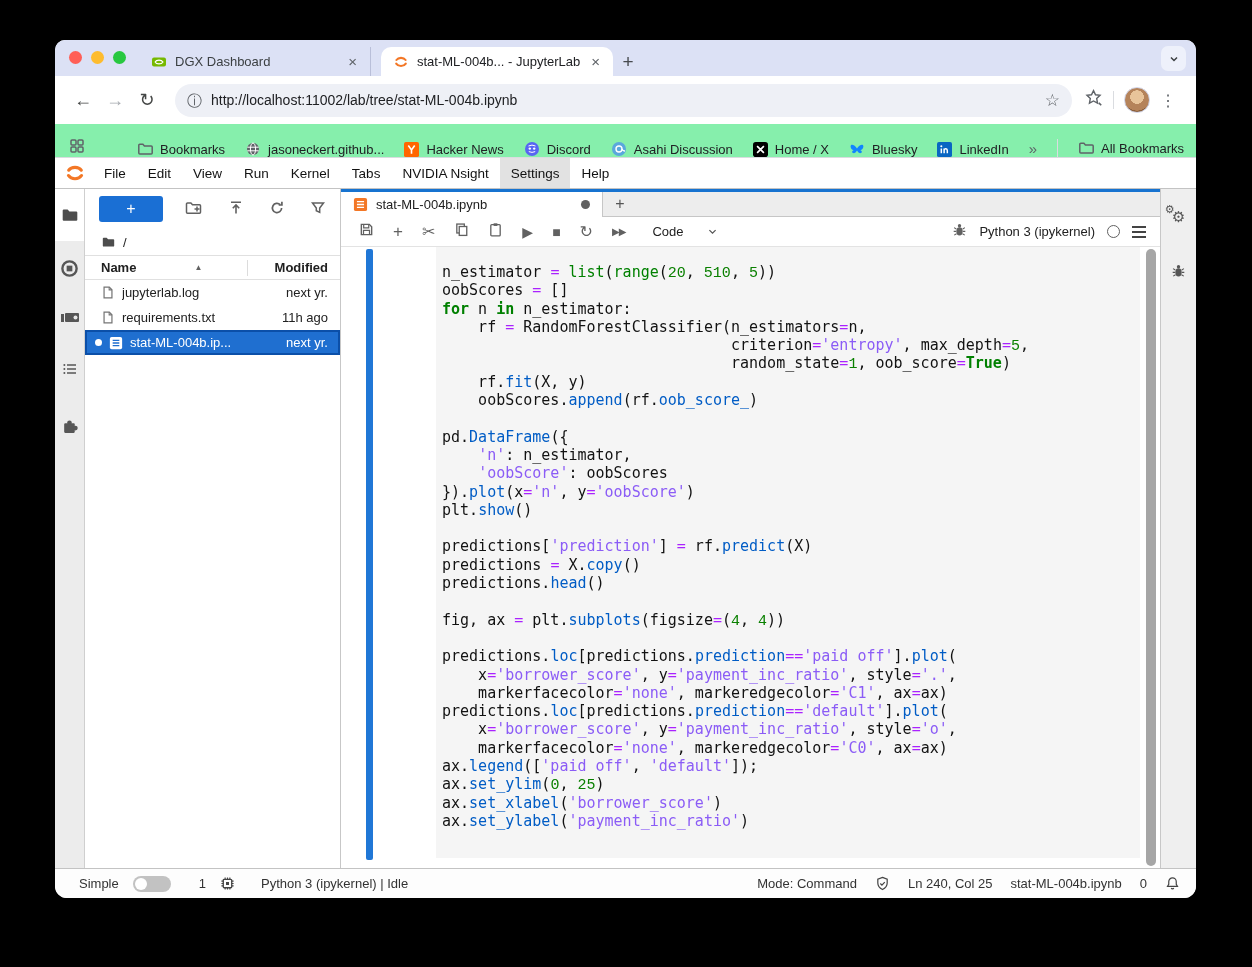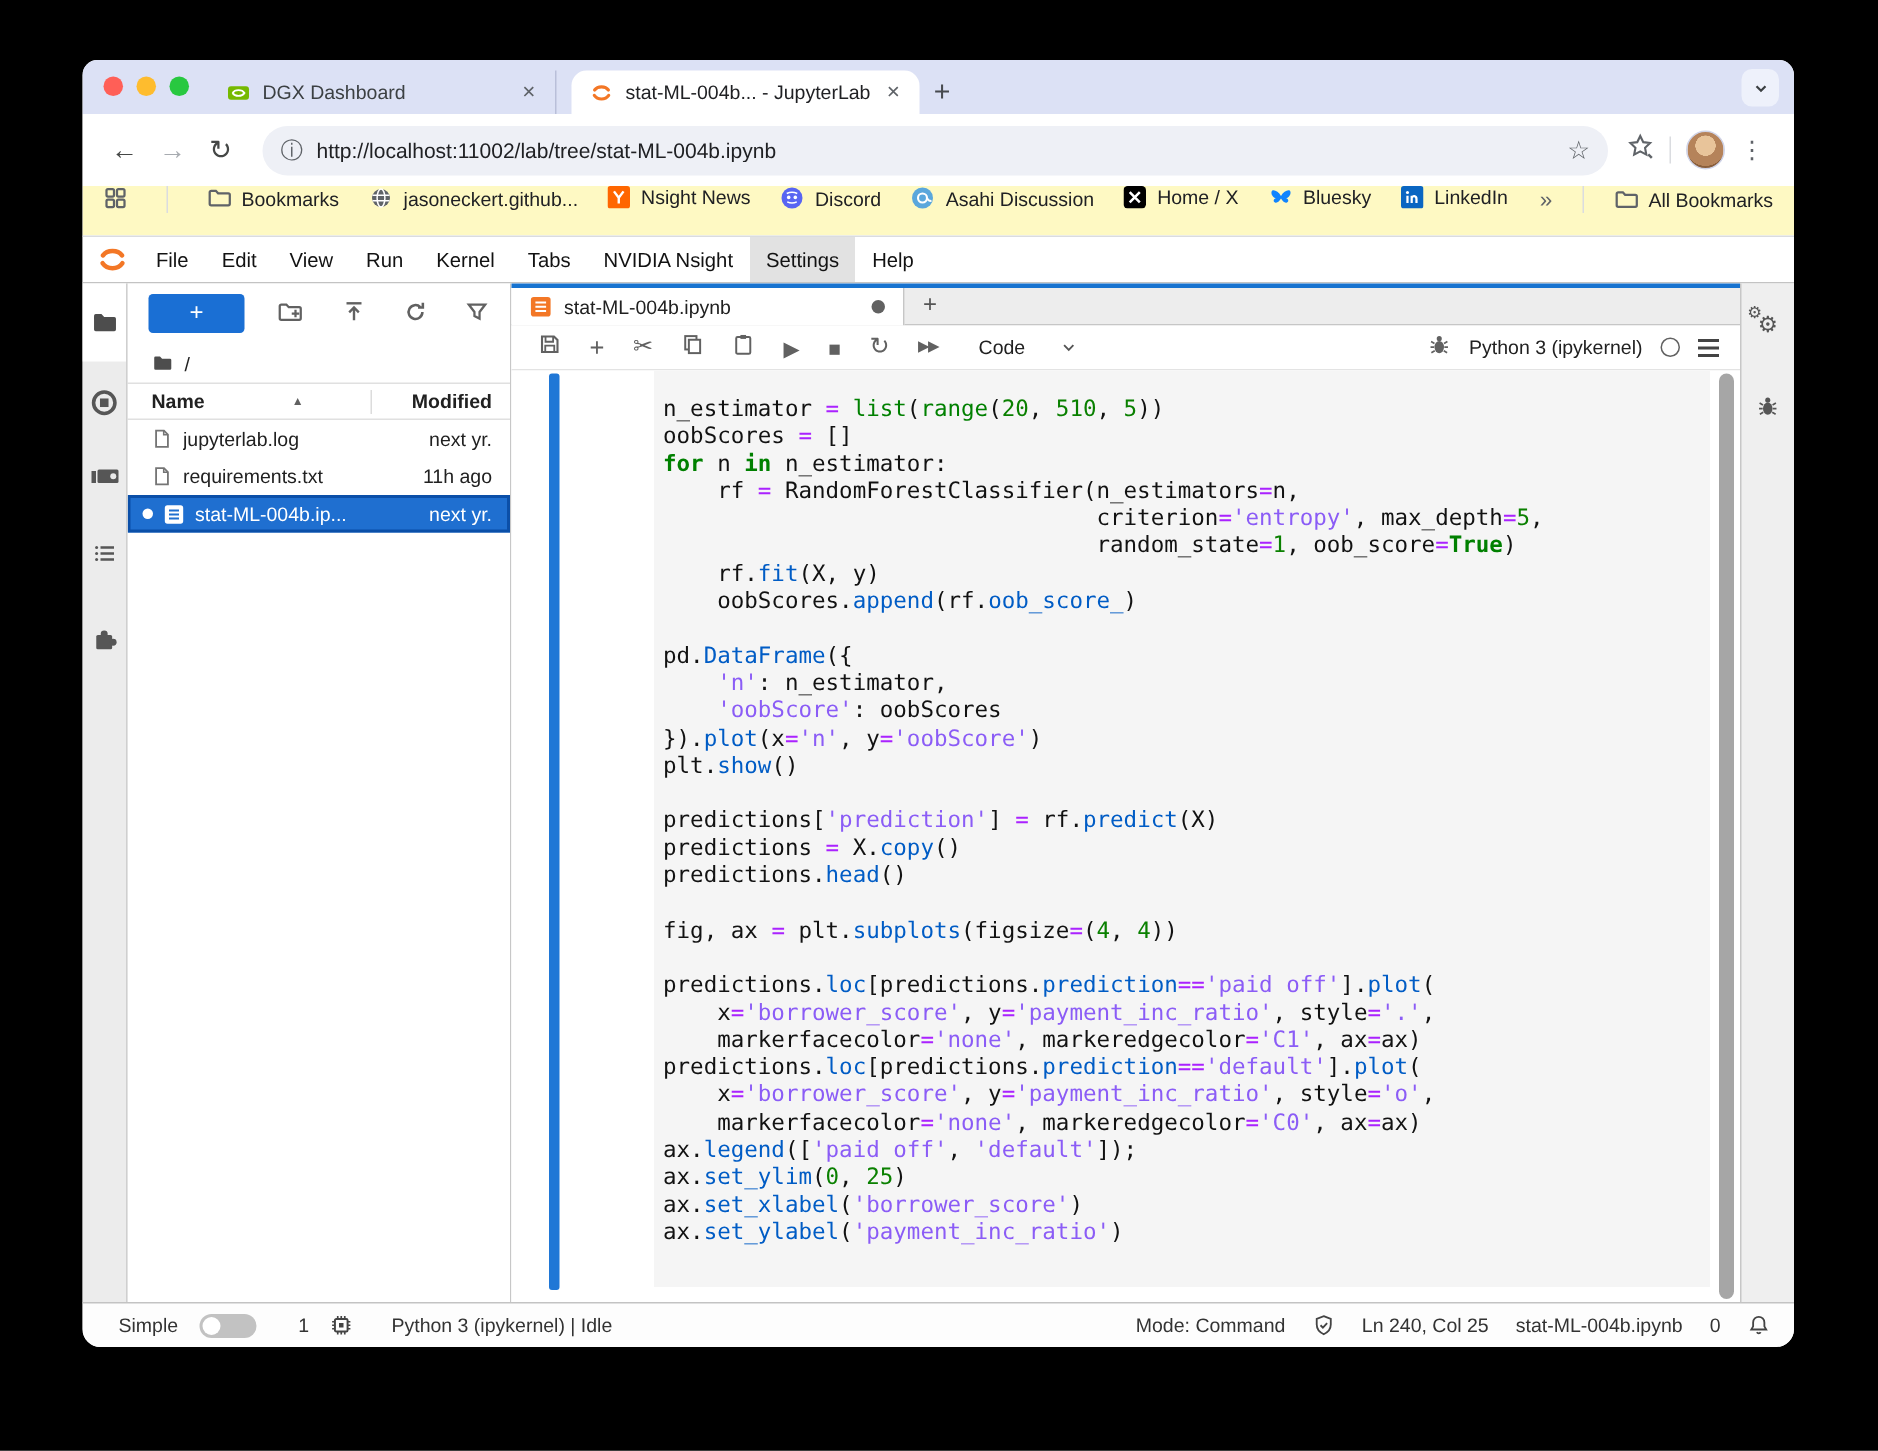--- a/index.html
+++ b/index.html
@@ -28,21 +28,21 @@
   .navbtn.disabled { color:#a7abb0; }
   .omnibox { flex:1; height:33px; margin:0 8px 0 10px; background:#eef0f6; border-radius:17px; display:flex; align-items:center; padding:0 12px 0 12px; gap:9px; }
   .omnibox .url { flex:1; font-size:14px; color:#202124; white-space:nowrap; overflow:hidden; }
   .ib { color:#5f6368; font-size:15px; line-height:1; }
   .staricon { font-size:17px; color:#5f6368; }
   .vsep { width:1px; height:18px; background:#dadce0; margin:0 6px; }
   .avatar { width:26px; height:26px; border-radius:50%; background:radial-gradient(circle at 50% 38%, #e8c49a 0 35%, #b5835a 36% 70%, #8a5f3c 71%); border:1px solid #d0d4e8; }
   .kebab { font-size:16px; color:#5f6368; padding:0 6px; }
 
   
-  .bookmarks { flex:0 0 33px; background:#fef9c3; display:flex; align-items:flex-start; padding:0 14px; gap:20px; font-size:13px; color:#202124; }
+  .bookmarks { flex:0 0 33px; background:#86efac; display:flex; align-items:flex-end; padding:0 14px; gap:20px; font-size:13px; color:#202124; }
   .bk { display:flex; align-items:center; gap:7px; white-space:nowrap; }
   .bk svg { flex:0 0 auto; }
   .bkright { margin-left:auto; display:flex; align-items:center; gap:14px; }
   .chev2 { color:#5f6368; font-size:15px; }
 
   
   .jlmenu { flex:0 0 32px; background:#fff; border-top:1px solid #dadce0; border-bottom:1px solid #c3c3c3; display:flex; align-items:center; padding-left:8px; }
   .jlogo { width:24px; height:22px; margin-right:6px; }
   .mitem { padding:0 11px; font-size:13.5px; color:#121212; height:100%; display:flex; align-items:center; }
   .mitem.active { background:#e2e2e2; }
@@ -84,21 +84,21 @@
   .hamb { display:flex; flex-direction:column; gap:3px; }
   .hamb i { display:block; width:14px; height:2px; background:#444; }
 
   .nbcontent { flex:1; position:relative; background:#fff; min-height:0; }
   .collapser { position:absolute; left:25px; top:2px; bottom:8px; width:7px; background:#2077d6; border-radius:2px; }
   .celleditor { position:absolute; left:95px; right:20px; top:0; bottom:10px; background:#f5f5f5; overflow:hidden; }
   .code { padding:16px 0 0 6px; font-family:"DejaVu Sans Mono",monospace; font-size:15px; line-height:18.3px; color:#121212; }
   .cline { white-space:pre; height:18.3px; }
   .cline .k { color:#008000; font-weight:bold; }
   .cline .b { color:#008000; }
-  .cline .n { color:#0a8000; }
+  .cline .n { color:#0a8000;font-family:Liberation Mono, monospace; }
   .cline .s { color:#8b5cf6; }
   .cline .o { color:#aa22ff; }
   .cline .p { color:#005cc5; }
   .nbscroll { position:absolute; right:4px; top:2px; bottom:2px; width:10px; background:#a6a6a6; border-radius:5px; }
 
   .rightbar { flex:0 0 36px; background:#efefef; border-left:1px solid #c7c7c7; position:relative; color:#565656; }
   .rb-ic { position:absolute; left:0; width:100%; display:flex; justify-content:center; }
   .gearwrap { font-size:15px; line-height:1; position:relative; }
   .gearwrap .g2 { font-size:11px; position:absolute; left:-7px; top:-5px; }
 
@@ -186,21 +186,21 @@
           <ellipse cx="8" cy="8" rx="2.6" ry="6" fill="none" stroke="#fff" stroke-width="1"></ellipse>
           <path d="M2.3 6.2 h11.4 M2.3 9.8 h11.4" stroke="#fff" stroke-width="1" fill="none"></path>
         </svg>
       <span>jasoneckert.github...</span>
     </span>
     <span class="bk">
       <svg width="15" height="15" viewBox="0 0 16 16">
           <rect width="16" height="16" rx="2" fill="#ff6600"></rect>
           <path d="M4.6 3.8 L8 8.4 L11.4 3.8 M8 8.4 V12.4" fill="none" stroke="#fff" stroke-width="1.7"></path>
         </svg>
-      <span>Nsight News</span>
+      <span>Hacker News</span>
     </span>
     <span class="bk">
       <svg width="16" height="16" viewBox="0 0 16 16">
           <circle cx="8" cy="8" r="7" fill="#5865f2"></circle>
           <circle cx="5.8" cy="7.6" r="1.2" fill="#fff"></circle>
           <circle cx="10.2" cy="7.6" r="1.2" fill="#fff"></circle>
           <path d="M4.5 5 q3.5-1.8 7 0 M4.8 10.6 q3.2 1.6 6.4 0" stroke="#fff" stroke-width="1" fill="none"></path>
         </svg>
       <span>Discord</span>
     </span>

